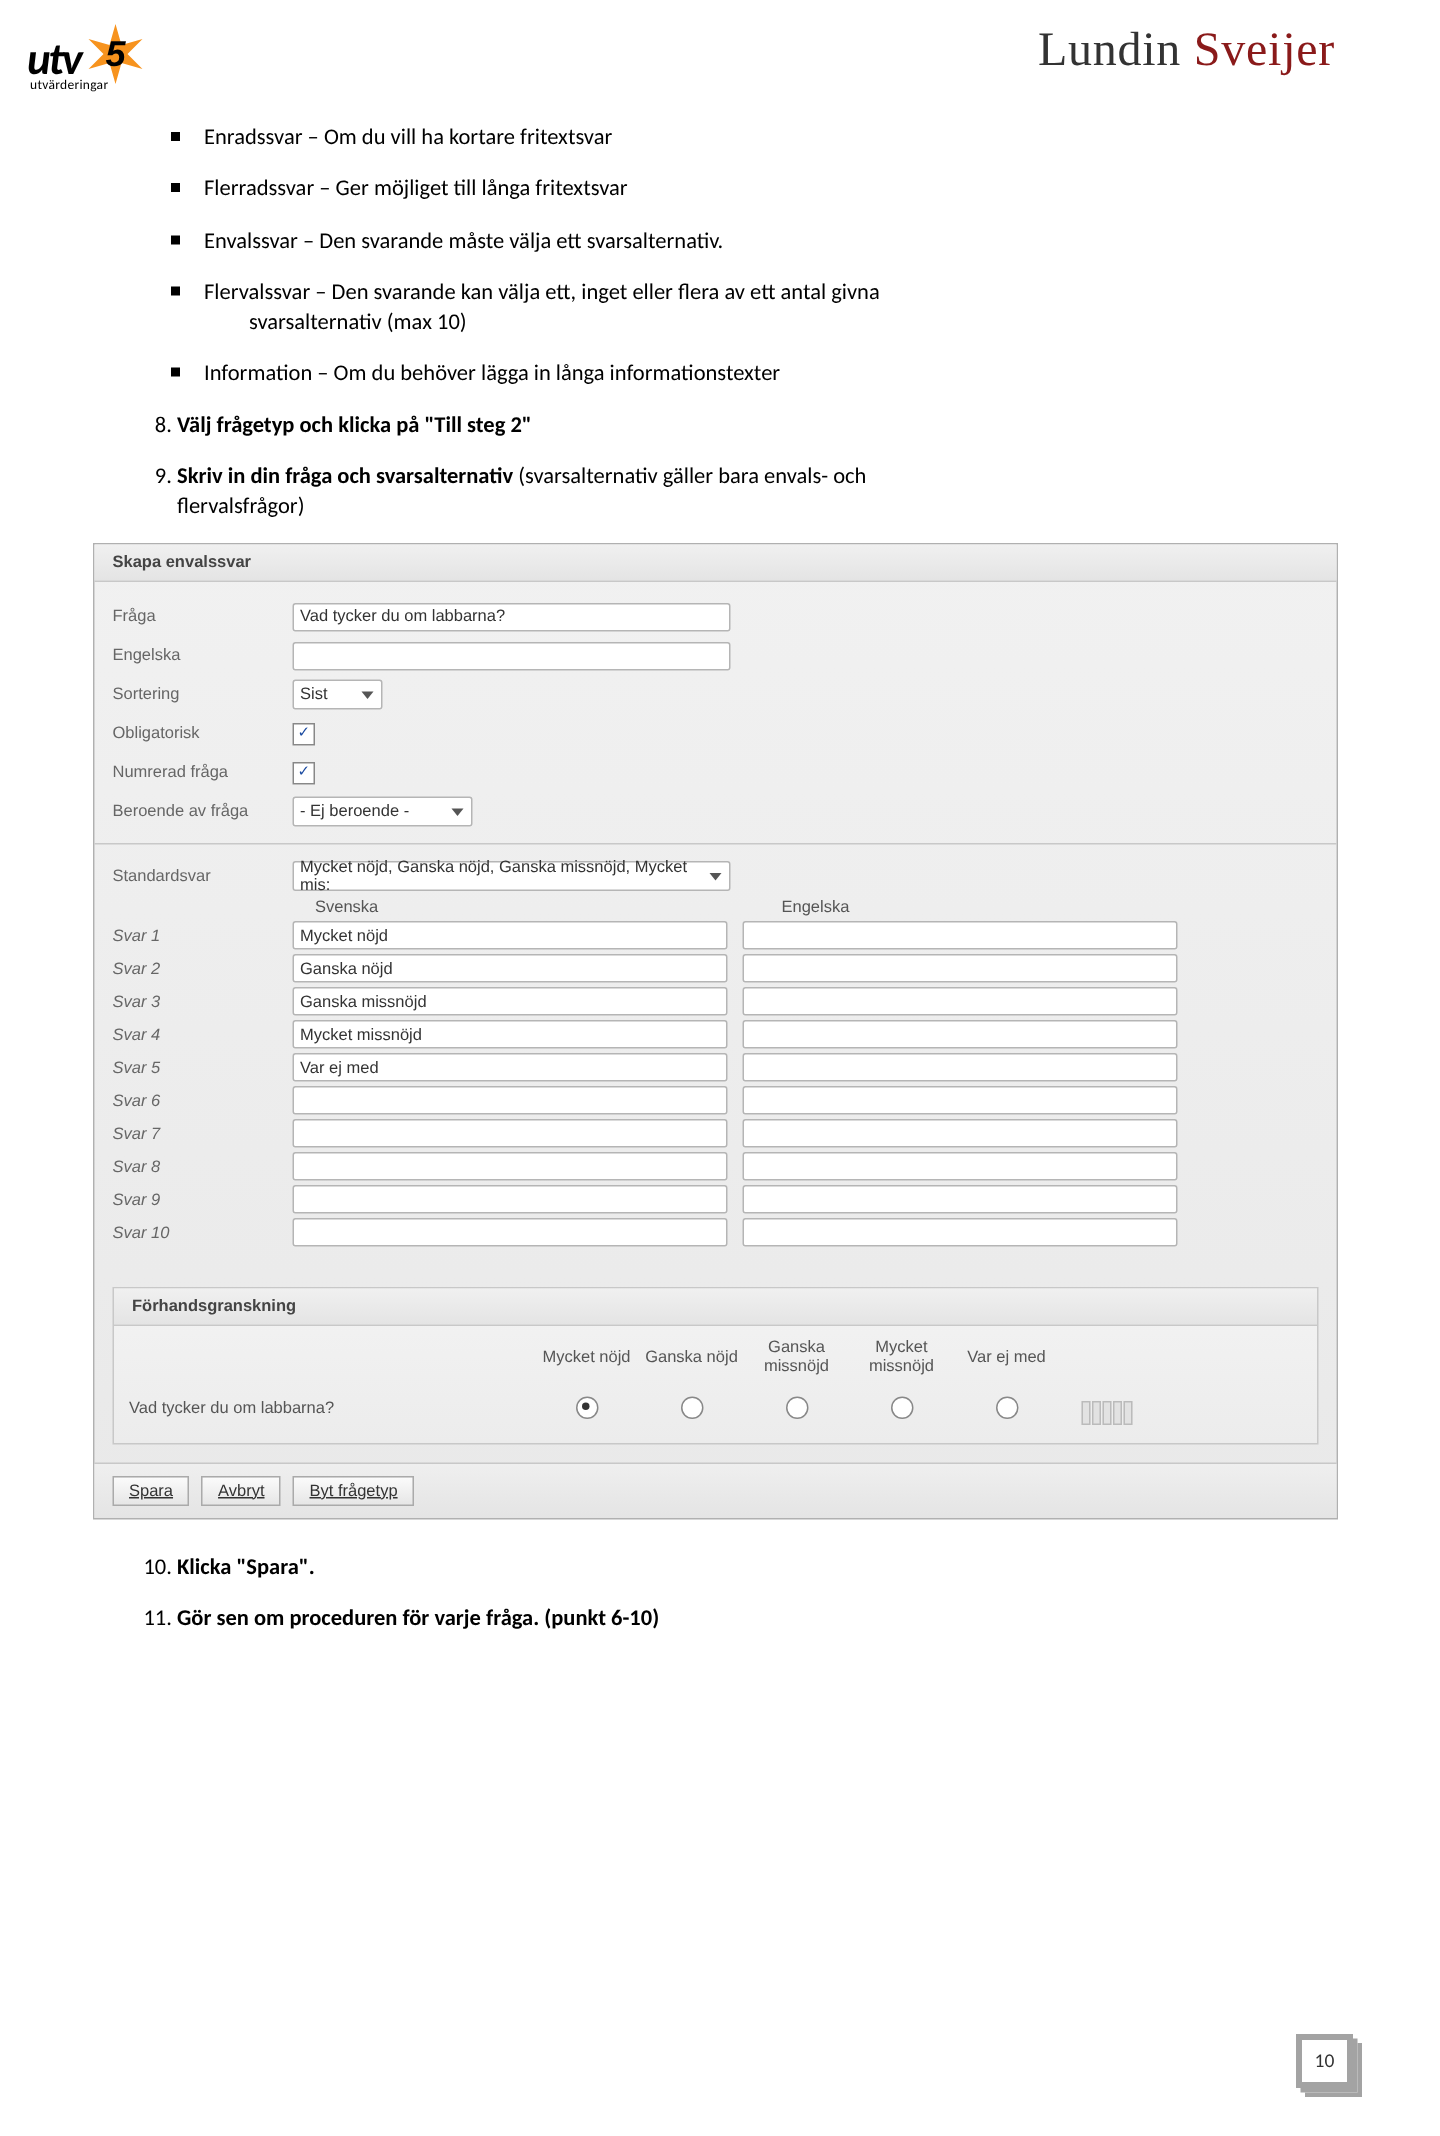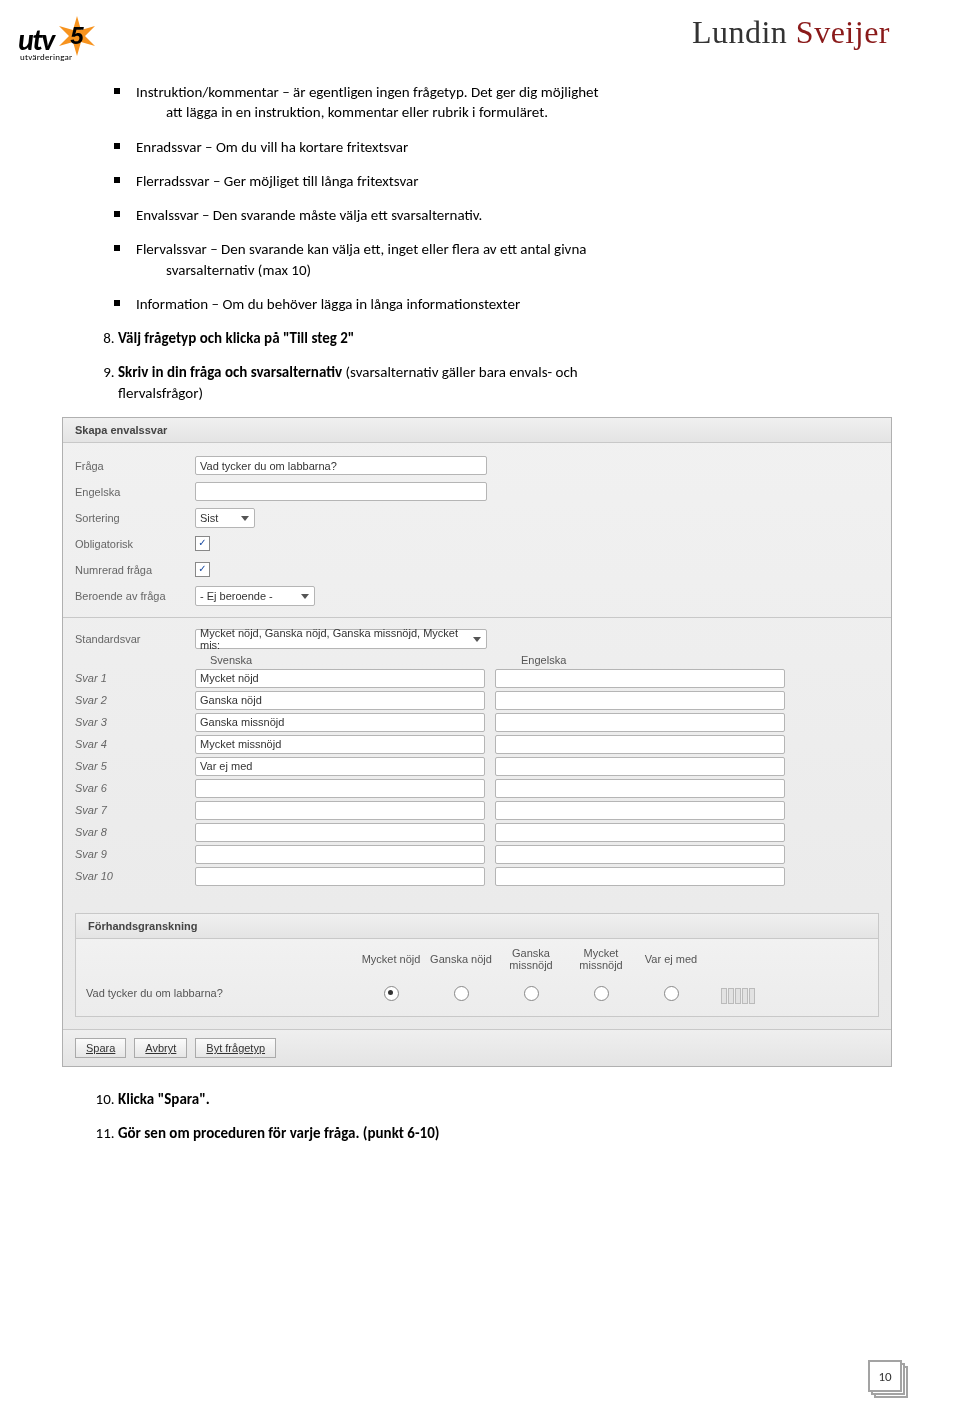--- a/index.html
+++ b/index.html
@@ -49,21 +49,21 @@
   .prev-grid .q{padding-top:8px;}
   .rc{display:flex;justify-content:center;padding-top:8px;}
   .radio{width:13px;height:13px;border:1px solid #888;border-radius:50%;background:#fff;display:inline-block;position:relative;}
   .radio.on:after{content:"";position:absolute;left:3px;top:3px;width:5px;height:5px;border-radius:50%;background:#333;}
   .bars{display:inline-flex;gap:0px;margin-left:4px;padding-top:6px;}
   .bars span{width:4px;height:14px;background:#e2e2e2;border:1px solid #bbb;margin-right:1px;}
   .btnbar{display:flex;gap:8px;padding:8px 12px;border-top:1px solid #c8c8c8;background:linear-gradient(#efefef,#e4e4e4);}
   .btn{border:1px solid #aaa;background:linear-gradient(#fbfbfb,#e6e6e6);padding:3px 10px;font-size:11px;color:#333;text-decoration:underline;cursor:pointer;}
   .after{padding:14px 96px 0 96px;}
   .pagebox{position:absolute;right:52px;bottom:26px;width:34px;height:32px;}
-  .pagebox .stack{position:absolute;width:30px;height:28px;border:2px solid #a3a3a3;background:#fff;}
+  .pagebox .stack{position:absolute;width:30px;height:28px;border:4px solid #a3a3a3;background:#fff;}
   .pagebox .s1{right:0;bottom:0;}
   .pagebox .s2{right:3px;bottom:3px;}
   .pagebox .s3{right:6px;bottom:6px;display:flex;align-items:center;justify-content:center;font-size:13px;color:#333;}
 </style>
 </head>
 <body>
 
 <div class="page">
   <div class="hdr">
     <div class="logo-left">
@@ -78,24 +78,20 @@
       </span>
       <span class="sub">utvärderingar</span>
     </div>
     <div class="brand-right">
       <span>Lundin </span><span class="red">Sveijer</span>
     </div>
   </div>
 
   <div class="content">
     <ul class="bullets">
-      <li>
-        <span>Instruktion/kommentar – är egentligen ingen frågetyp. Det ger dig möjlighet</span>
-        <span class="ind">att lägga in en instruktion, kommentar eller rubrik i formuläret.</span>
-      </li>
       <li>Enradssvar – Om du vill ha kortare fritextsvar</li>
       <li>Flerradssvar – Ger möjliget till långa fritextsvar</li>
       <li>Envalssvar – Den svarande måste välja ett svarsalternativ.</li>
       <li>
         <span>Flervalssvar – Den svarande kan välja ett, inget eller flera av ett antal givna</span>
         <span class="ind">svarsalternativ (max 10)</span>
       </li>
       <li>Information – Om du behöver lägga in långa informationstexter</li>
     </ul>
 

